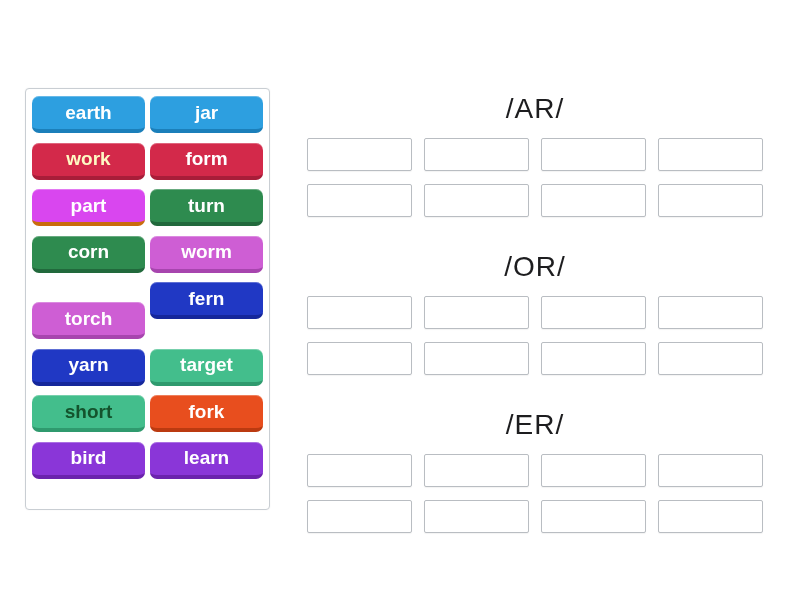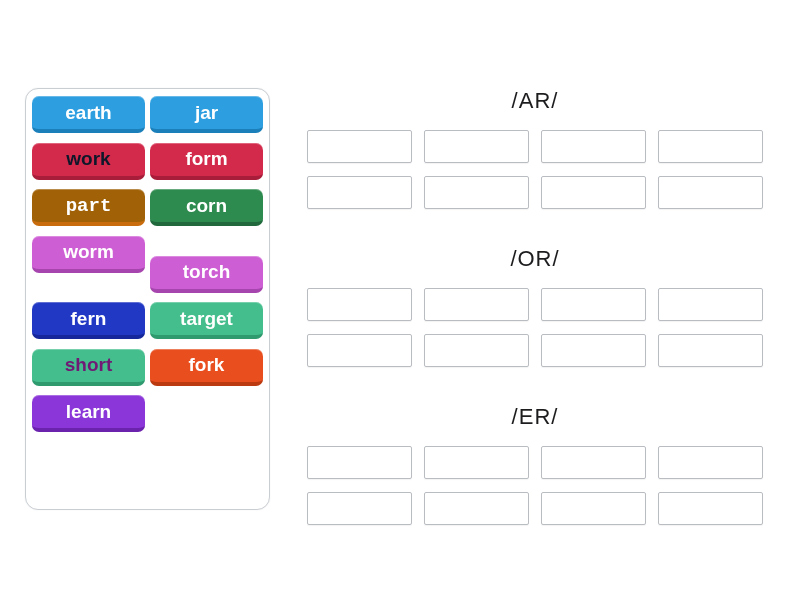--- a/index.html
+++ b/index.html
@@ -16,21 +16,21 @@
   
   .word-bank {
     position: absolute;
     left: 25px;
     top: 88px;
     width: 245px;
     height: 422px;
     box-sizing: border-box;
     background: #ffffff;
     border: 1px solid #c9ced3;
-    border-radius: 13px;
+    border-radius: 4px;
     box-shadow: 0 0 2px rgba(0,0,0,0.06);
     padding: 7px 6px 6px 6px;
   }
   .bank-grid {
     display: grid;
     grid-template-columns: 1fr 1fr;
     column-gap: 5px;
     row-gap: 9.5px;
   }
   .tile {
@@ -50,23 +50,23 @@
   }
 
   
   .sort-area {
     position: absolute;
     left: 307px;
     top: 80px;
     width: 456px;
   }
   .group-header {
-    margin: 4px 0 12px 0;
+    margin: 12px 0 12px 0;
     text-align: center;
-    font-size: 22px;
+    font-size: 28px;
     line-height: 34px;
     font-weight: 400;
     letter-spacing: 1px;
     color: #1d1d1f;
   }
   .slot-grid {
     display: grid;
     grid-template-columns: repeat(4, 1fr);
     column-gap: 12px;
     row-gap: 13px;
@@ -81,30 +81,33 @@
     box-shadow: 0 1px 1px rgba(0,0,0,0.05);
   }
 </style>
 </head>
 <body>
 
 <div class="word-bank">
   <div class="bank-grid">
     <div class="tile" style="background: rgb(45, 159, 224); border-bottom-color: rgb(27, 127, 186); color: rgb(255, 255, 255);">earth</div>
     <div class="tile" style="background: rgb(45, 159, 224); border-bottom-color: rgb(27, 127, 186); color: rgb(255, 255, 255);">jar</div>
-    <div class="tile" style="background: rgb(211, 41, 74); border-bottom-color: rgb(168, 29, 57); color: #0f172a;">work</div>
+    <div class="tile" style="background: rgb(211, 41, 74); border-bottom-color: rgb(168, 29, 57); color: #fef9c3;">work</div>
     <div class="tile" style="background: rgb(211, 41, 74); border-bottom-color: rgb(168, 29, 57); color: rgb(255, 255, 255);">form</div>
-    <div class="tile" style="background: #a16207; border-bottom-color: rgb(201, 108, 13); color: rgb(255, 255, 255); font-family: Liberation Mono, monospace;">part</div>
+    <div class="tile" style="background: #d946ef; border-bottom-color: rgb(201, 108, 13); color: rgb(255, 255, 255);">part</div>
+    <div class="tile" style="background: rgb(46, 139, 79); border-bottom-color: rgb(33, 105, 60); color: rgb(255, 255, 255);">turn</div>
     <div class="tile" style="background: rgb(46, 139, 79); border-bottom-color: rgb(33, 105, 60); color: rgb(255, 255, 255);">corn</div>
     <div class="tile" style="background: rgb(206, 94, 212); border-bottom-color: rgb(167, 69, 174); color: rgb(255, 255, 255);">worm</div>
     <div class="tile" style="background: rgb(206, 94, 212); border-bottom-color: rgb(167, 69, 174); color: rgb(255, 255, 255); margin-top: 20px;">torch</div>
     <div class="tile" style="background: rgb(32, 56, 196); border-bottom-color: rgb(21, 39, 155); color: rgb(255, 255, 255);">fern</div>
+    <div class="tile" style="background: rgb(32, 56, 196); border-bottom-color: rgb(21, 39, 155); color: rgb(255, 255, 255);">yarn</div>
     <div class="tile" style="background: rgb(67, 190, 140); border-bottom-color: rgb(47, 154, 110); color: rgb(255, 255, 255);">target</div>
-    <div class="tile" style="background: rgb(67, 190, 140); border-bottom-color: rgb(47, 154, 110); color: #701a75;">short</div>
+    <div class="tile" style="background: rgb(67, 190, 140); border-bottom-color: rgb(47, 154, 110); color: #14532d;">short</div>
     <div class="tile" style="background: rgb(232, 78, 30); border-bottom-color: rgb(187, 58, 16); color: rgb(255, 255, 255);">fork</div>
+    <div class="tile" style="background: rgb(138, 54, 216); border-bottom-color: rgb(107, 35, 173); color: rgb(255, 255, 255);">bird</div>
     <div class="tile" style="background: rgb(138, 54, 216); border-bottom-color: rgb(107, 35, 173); color: rgb(255, 255, 255); text-align: right;">learn</div>
   </div>
 </div>
 
 <div class="sort-area">
 
   <div class="group">
     <h2 class="group-header">/AR/</h2>
     <div class="slot-grid">
       <div class="slot"></div>

